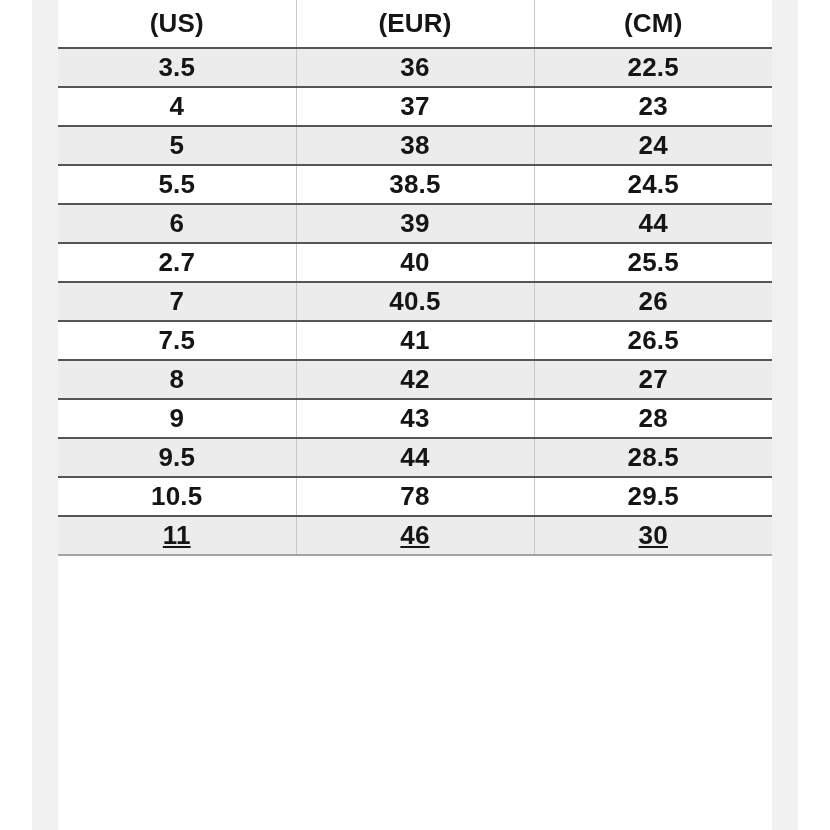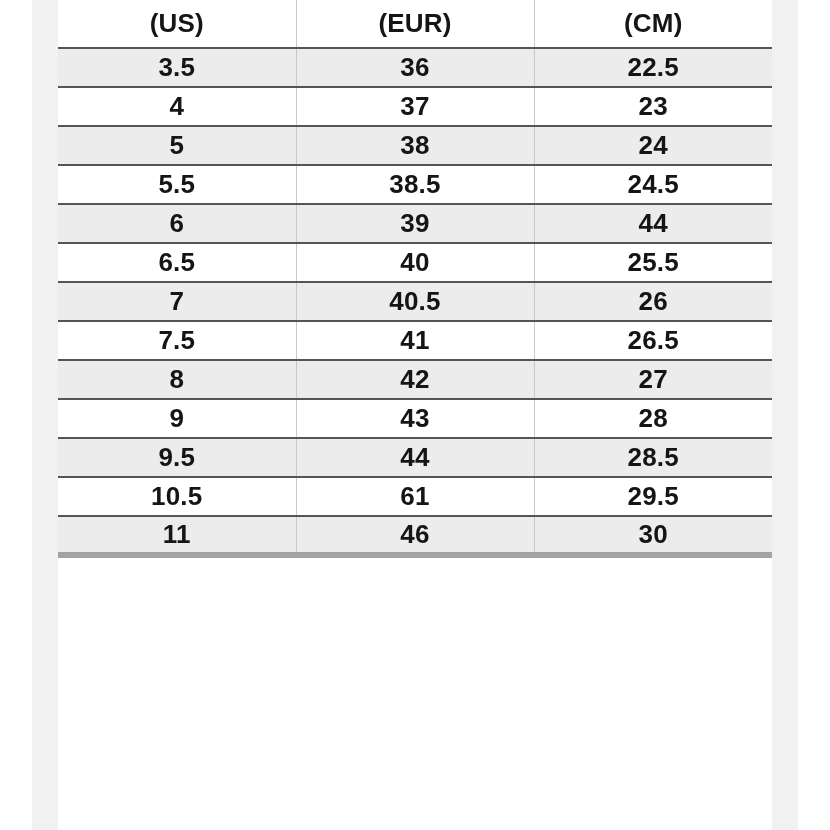--- a/index.html
+++ b/index.html
@@ -71,21 +71,22 @@
 
   
   table.size-table tbody tr:nth-child(odd) td {
     background: #ececec;
   }
   table.size-table tbody tr:nth-child(even) td {
     background: #ffffff;
   }
 
   table.size-table tbody tr:last-child td {
-    border-bottom: 6px solid #a3a3a3;
+    border-bottom: 2px solid #a3a3a3;
+    text-decoration: underline;
   }
 </style>
 </head>
 <body>
 
 <div class="gutter gutter-left"></div>
 <div class="gutter gutter-right"></div>
 
 <div class="size-table-wrap">
   <table class="size-table">
@@ -121,21 +122,21 @@
           <td>5.5</td>
           <td>38.5</td>
           <td>24.5</td>
         </tr>
         <tr>
           <td>6</td>
           <td>39</td>
           <td>44</td>
         </tr>
         <tr>
-          <td>6.5</td>
+          <td>2.7</td>
           <td>40</td>
           <td>25.5</td>
         </tr>
         <tr>
           <td>7</td>
           <td>40.5</td>
           <td>26</td>
         </tr>
         <tr>
           <td>7.5</td>
@@ -152,21 +153,21 @@
           <td>43</td>
           <td>28</td>
         </tr>
         <tr>
           <td>9.5</td>
           <td>44</td>
           <td>28.5</td>
         </tr>
         <tr>
           <td>10.5</td>
-          <td>61</td>
+          <td>78</td>
           <td>29.5</td>
         </tr>
         <tr>
           <td>11</td>
           <td>46</td>
           <td>30</td>
         </tr>
       </tbody>
   </table>
 </div>

